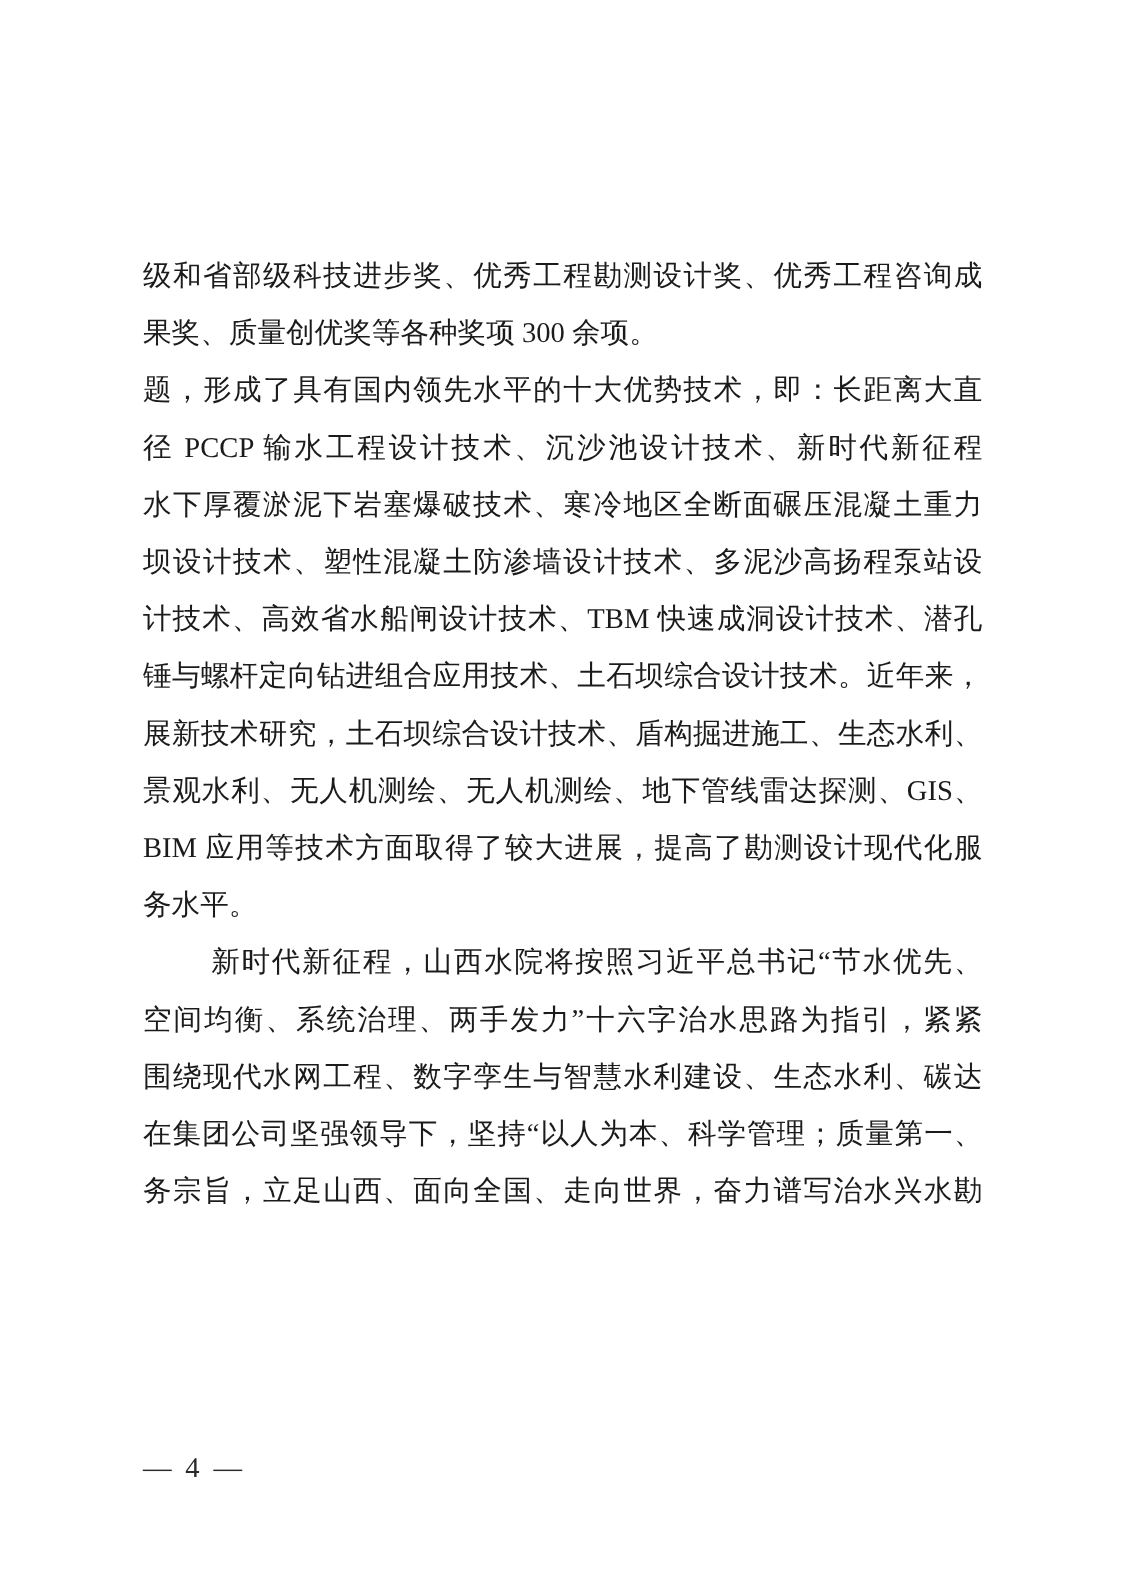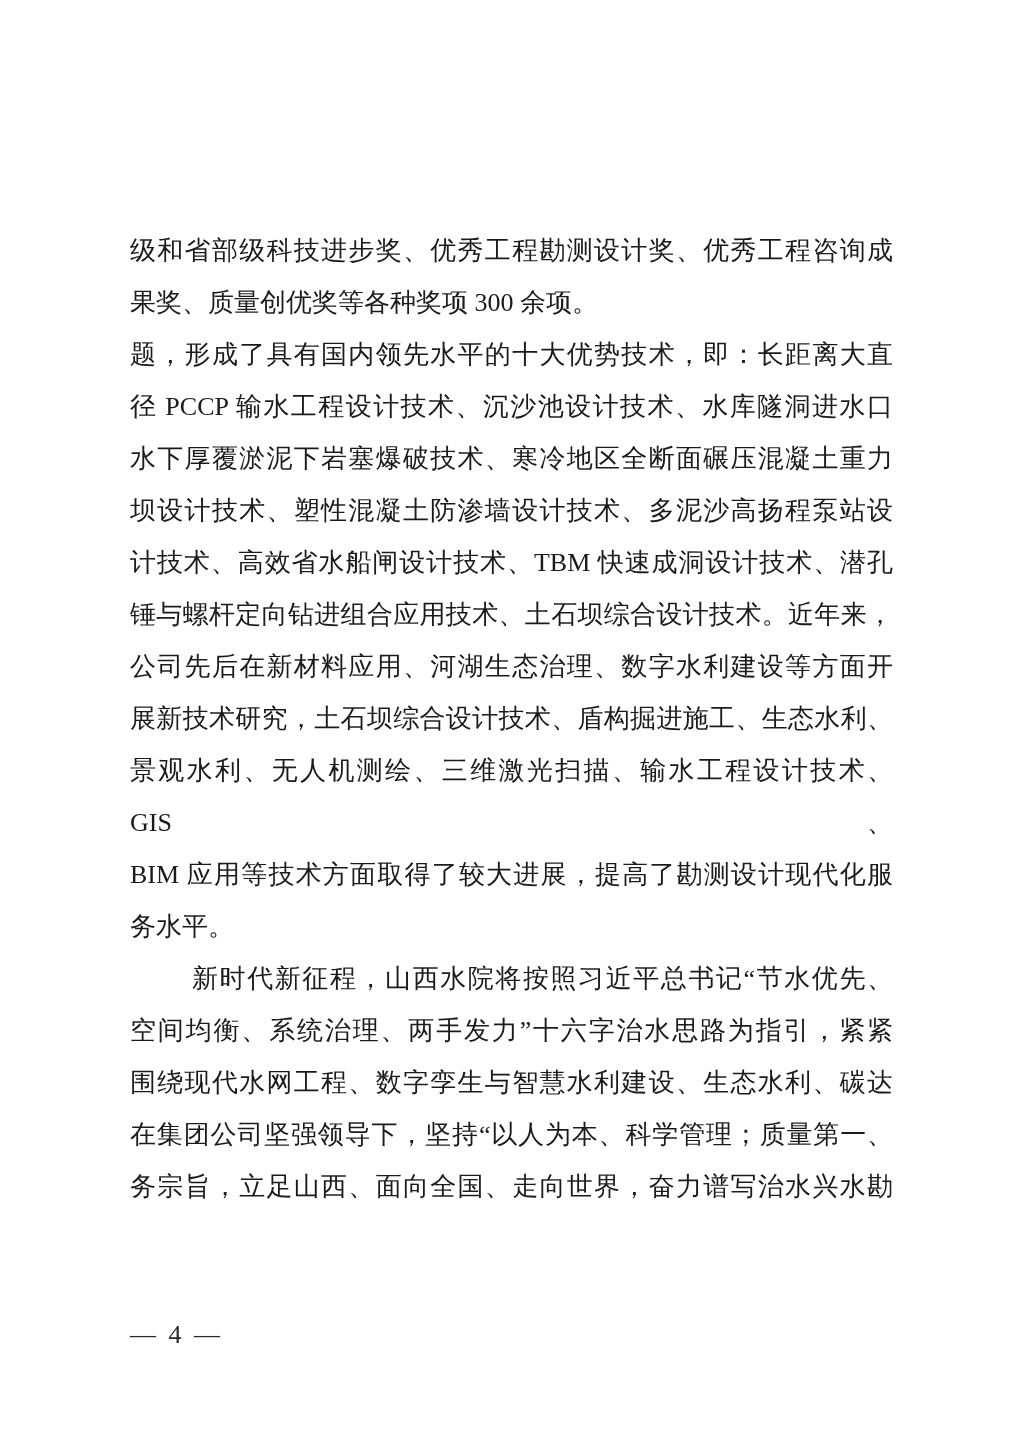--- a/index.html
+++ b/index.html
@@ -48,28 +48,27 @@
   }
 </style>
 </head>
 <body>
 
 <div class="page">
   <div class="text-block">
     <div class="line">级和省部级科技进步奖、优秀工程勘测设计奖、优秀工程咨询成</div>
     <div class="line end">果奖、质量创优奖等各种奖项 300 余项。</div>
     <div class="line">题，形成了具有国内领先水平的十大优势技术，即：长距离大直</div>
-    <div class="line">径 PCCP 输水工程设计技术、沉沙池设计技术、水库隧洞进水口</div>
+    <div class="line">径 PCCP 输水工程设计技术、沉沙池设计技术、新时代新征程</div>
     <div class="line">水下厚覆淤泥下岩塞爆破技术、寒冷地区全断面碾压混凝土重力</div>
     <div class="line">坝设计技术、塑性混凝土防渗墙设计技术、多泥沙高扬程泵站设</div>
     <div class="line">计技术、高效省水船闸设计技术、TBM 快速成洞设计技术、潜孔</div>
     <div class="line">锤与螺杆定向钻进组合应用技术、土石坝综合设计技术。近年来，</div>
-    <div class="line">公司先后在新材料应用、河湖生态治理、数字水利建设等方面开</div>
     <div class="line">展新技术研究，土石坝综合设计技术、盾构掘进施工、生态水利、</div>
-    <div class="line">景观水利、无人机测绘、三维激光扫描、输水工程设计技术、GIS、</div>
+    <div class="line">景观水利、无人机测绘、无人机测绘、地下管线雷达探测、GIS、</div>
     <div class="line">BIM 应用等技术方面取得了较大进展，提高了勘测设计现代化服</div>
     <div class="line end">务水平。</div>
     <div class="line ind">新时代新征程，山西水院将按照习近平总书记“节水优先、</div>
     <div class="line">空间均衡、系统治理、两手发力”十六字治水思路为指引，紧紧</div>
     <div class="line">围绕现代水网工程、数字孪生与智慧水利建设、生态水利、碳达</div>
     <div class="line">在集团公司坚强领导下，坚持“以人为本、科学管理；质量第一、</div>
     <div class="line">务宗旨，立足山西、面向全国、走向世界，奋力谱写治水兴水勘</div>
   </div>
   <div class="footer">— 4 —</div>
 </div>

